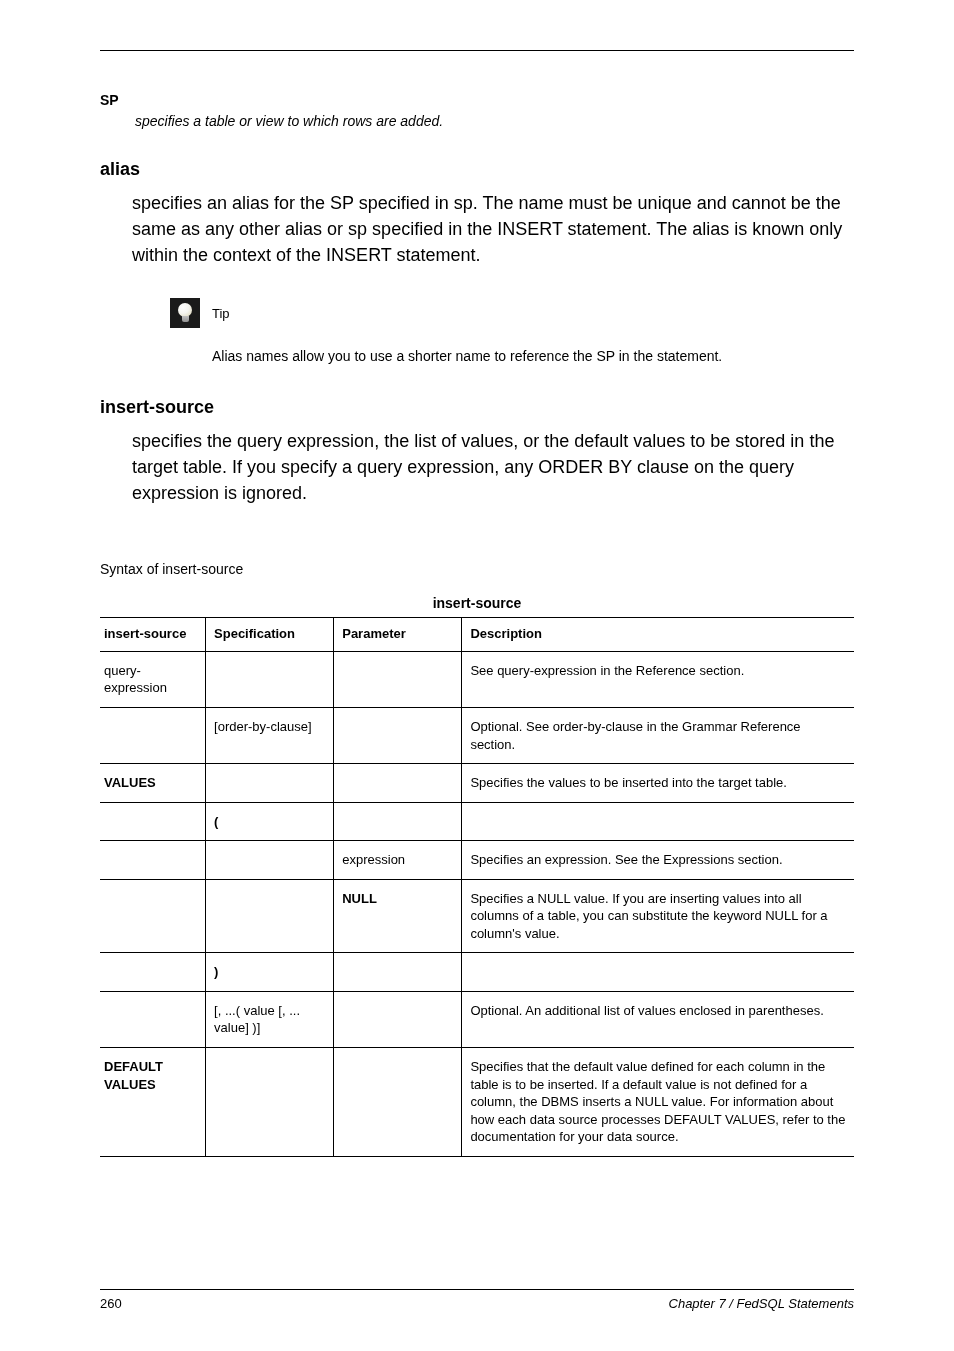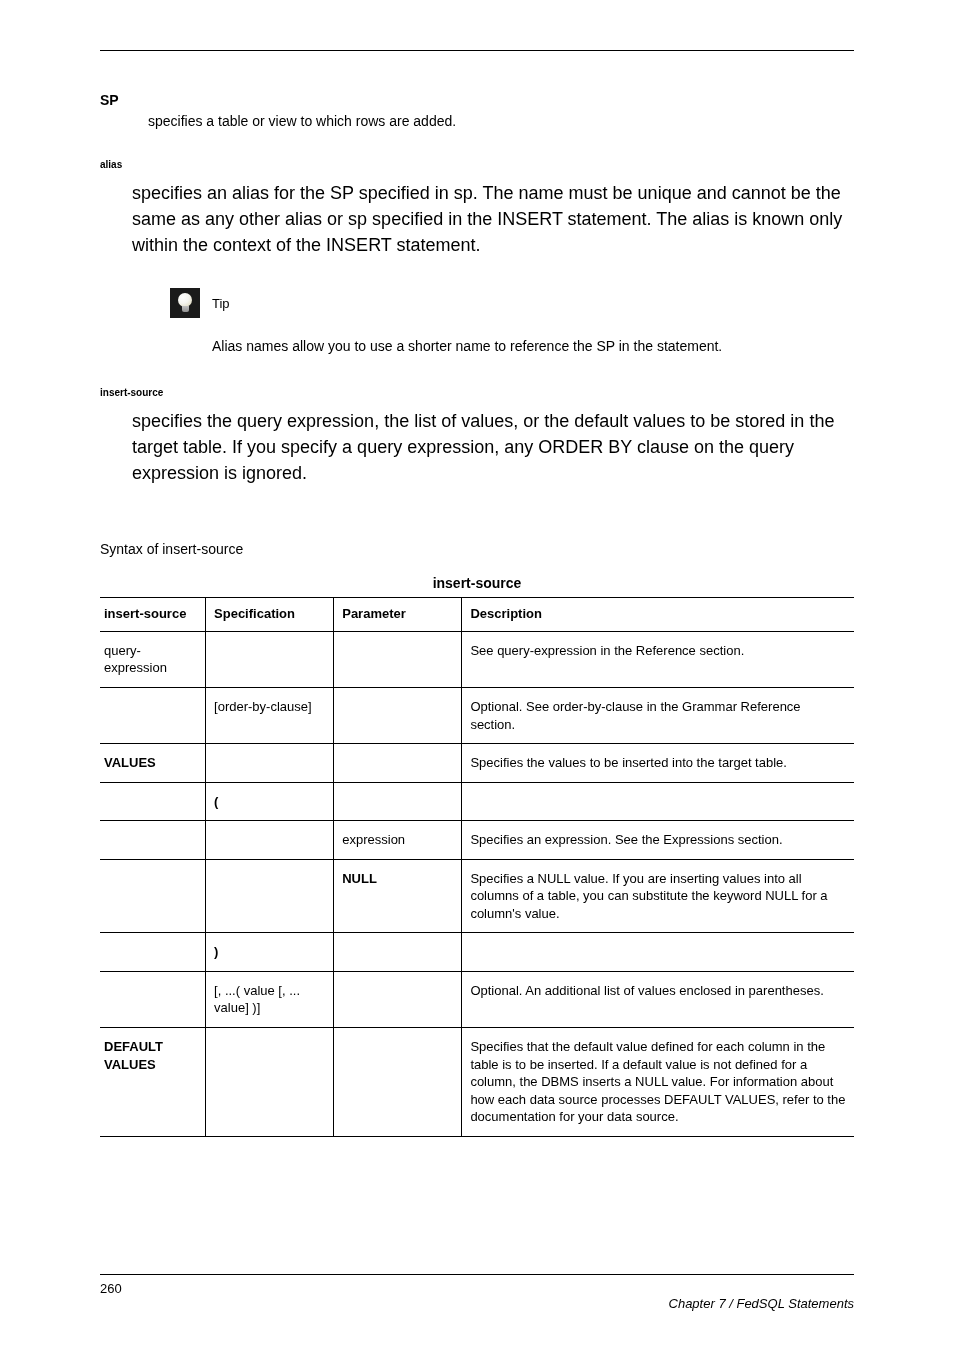--- a/index.html
+++ b/index.html
@@ -1,21 +1,21 @@
 <!DOCTYPE html>
 <html><head>
 <meta charset="utf-8">
 <style>
   * { margin: 0; padding: 0; box-sizing: border-box; }
   body { width: 954px; height: 1351px; background: #fff; font-family: Arial, Helvetica, sans-serif; color: #000; padding: 50px 100px 30px 100px; position: relative; }
   .header-line { border-top: 1px solid #000; margin-bottom: 40px; }
   .block-sp { margin-bottom: 12px; }
   .block-sp .lbl { font-weight: bold; font-size: 14px; display: inline; }
   .block-sp .txt { font-size: 14px; display: inline; }
-  .subhead { font-weight: bold; font-size: 10px; margin-top: 30px; margin-bottom: 10px; }
+  .subhead { font-weight: bold; font-size: 18px; margin-top: 30px; margin-bottom: 10px; }
   .para { font-size: 18px; line-height: 1.45; margin-bottom: 18px; }
   .tip-row { display: flex; align-items: flex-start; margin-top: 30px; margin-bottom: 18px; }
   .tip-icon { width: 30px; height: 30px; background: #1a1a1a; display: inline-flex; align-items: center; justify-content: center; margin-left: 70px; margin-right: 12px; flex: 0 0 30px; }
   .bulb { width: 12px; height: 18px; position: relative; }
   .bulb .top { width: 14px; height: 14px; border-radius: 50%; background: radial-gradient(circle at 35% 30%, #fff 0%, #f5f5f0 45%, #d8d2b0 100%); position: absolute; left: -1px; top: -1px; }
   .bulb .base { width: 7px; height: 6px; background: linear-gradient(#c0c0c0,#909090); position: absolute; left: 2.5px; top: 12px; border-radius: 0 0 2px 2px; }
   .tip-label { font-weight: normal; font-size: 13px; align-self: center; }
   .tip-body { font-size: 14px; line-height: 1.45; margin-left: 112px; margin-bottom: 20px; }
   .sec-head { font-size: 14px; margin-top: 55px; margin-bottom: 18px; font-weight: normal; }
   .table-title { font-weight: bold; font-size: 14px; text-align: center; margin-bottom: 6px; }
@@ -27,33 +27,33 @@
   .col3 { width: 17%; }
   .col4 { width: 52%; }
   th.col2, th.col3, th.col4, td.col2, td.col3, td.col4 { border-left: 1px solid #000; padding-left: 8px; }
   thead tr th { border-bottom: 1px solid #000; }
   tbody tr td.col2, tbody tr td.col3, tbody tr td.col4 { border-left: 1px solid #000; }
   .sep-top { border-top: 1px solid #000; }
   .semi { font-family: Arial, sans-serif; }
   .kw-bold { font-weight: bold; }
   .footer { position: absolute; left: 100px; right: 100px; bottom: 40px; }
   .footer-line { border-top: 1px solid #000; margin-bottom: 6px; }
-  .footer-row { display: flex; font-size: 13px; flex-direction: column; }
+  .footer-row { display: flex; font-size: 13px; }
   .footer-left { flex: 0 0 auto; }
   .footer-right { margin-left: auto; text-align: right; font-style: italic; }
   .footer-chap { font-style: normal; }
 </style>
 </head>
 <body>
 
 <div class="header-line"></div>
 
 <div class="block-sp">
   <span class="lbl">SP</span>
-  <div class="txt" style="display:block; margin-left:48px; margin-top:4px;">specifies a table or view to which rows are added.</div>
+  <div class="txt" style="display:block; margin-left:35px; margin-top:4px;font-style:italic;">specifies a table or view to which rows are added.</div>
 </div>
 
 <div class="subhead">alias</div>
 <div class="para" style="margin-left:32px;">specifies an alias for the SP specified in sp. The name must be unique and cannot be the same as any other alias or sp specified in the INSERT statement. The alias is known only within the context of the INSERT statement.</div>
 
 <div class="tip-row">
   <span class="tip-icon">
     <span class="bulb">
         <span class="top"></span>
         <span class="base"></span>

